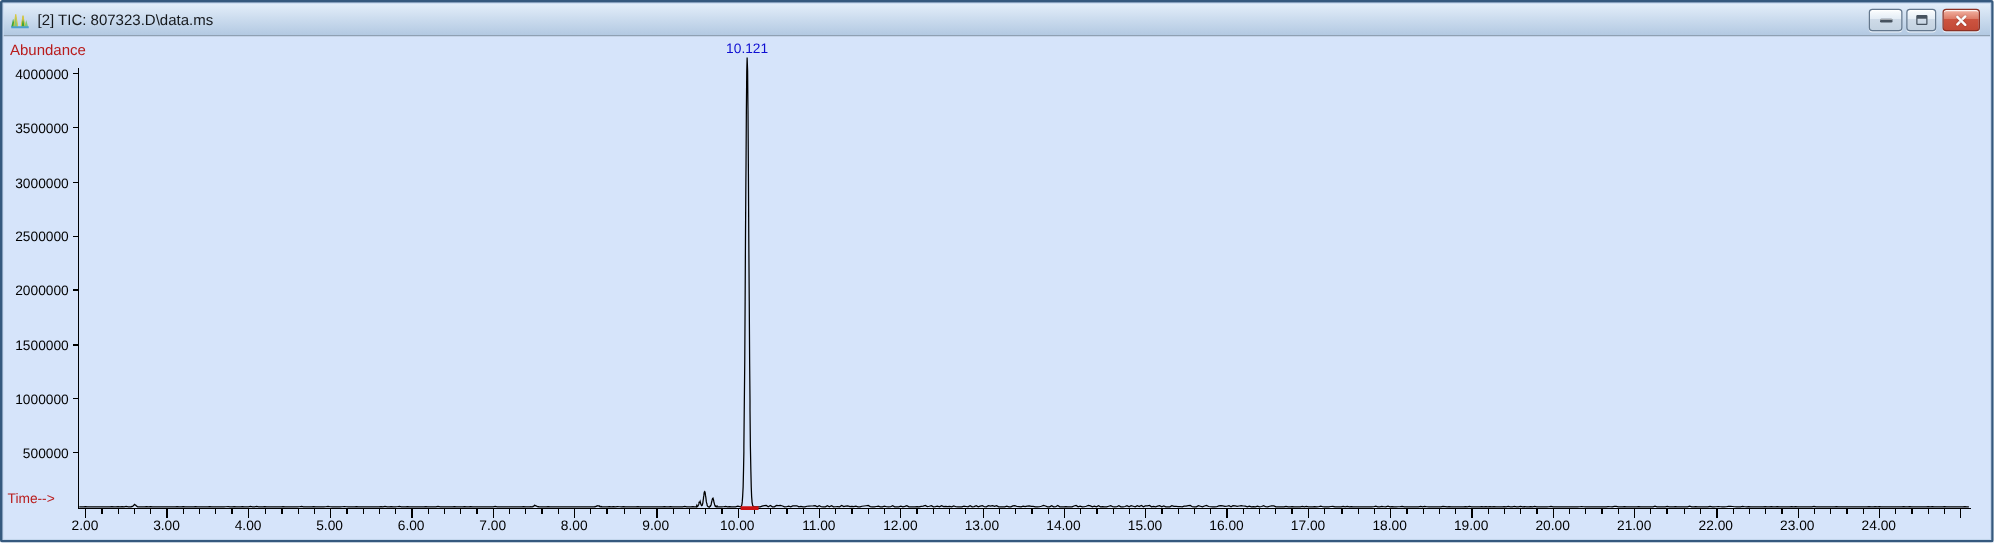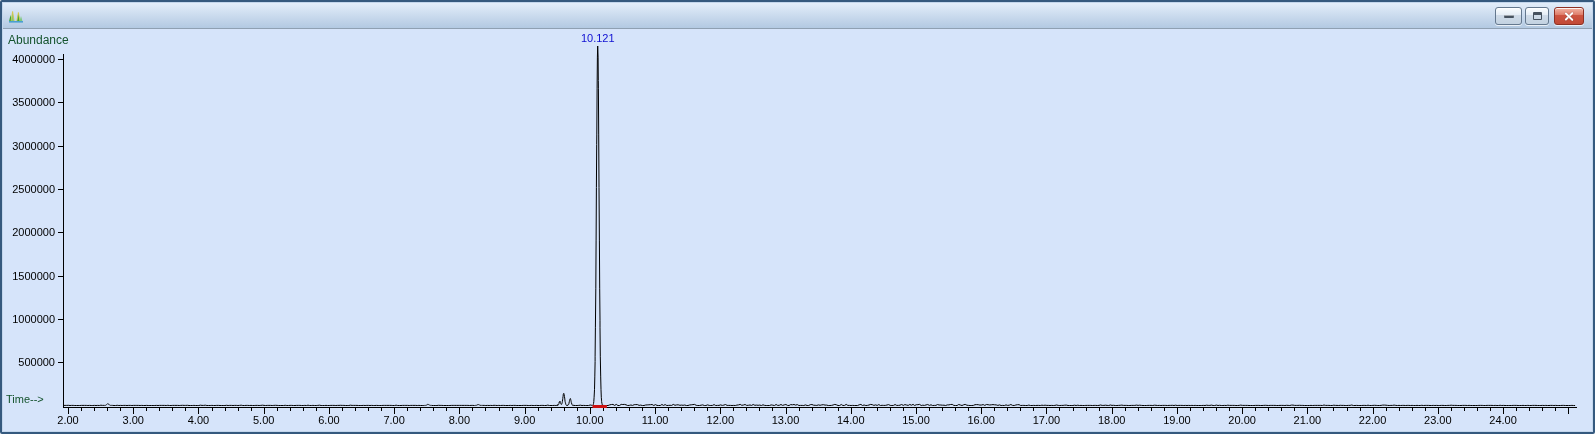--- a/index.html
+++ b/index.html
@@ -52,21 +52,21 @@
   .glyph-close::before{transform:rotate(45deg);}
   .glyph-close::after{transform:rotate(-45deg);}
 
   
   .client{
     position:absolute;left:1px;top:28px;right:1px;bottom:1px;
     background:#d6e4fa;
   }
   .client svg{position:absolute;left:0;top:0;}
   .axis-title{
-    position:absolute;font-size:12px;color:#14532d;white-space:nowrap;
+    position:absolute;font-size:12px;color:#b91c1c;white-space:nowrap;
   }
   .ylabel-pos{left:5px;top:3px;}
   .xlabel-pos{left:3px;top:363px;font-size:11px;}
   svg text.tick{font-family:"Liberation Sans",sans-serif;font-size:11px;fill:#000000;}
   svg text.peaklabel{font-family:"Liberation Sans",sans-serif;font-size:11px;fill:#0f0fd2;}
 </style>
 </head>
 <body>
 
 <div class="window">
@@ -74,20 +74,21 @@
   <div class="titlebar">
     <span class="app-icon">
       <svg width="16" height="16" viewBox="0 0 16 16">
         <path d="M1 13.5 L2.5 7 L4 13.5 Z" fill="#3aa53a"></path>
         <path d="M3 13.5 L4.6 3.5 L6.2 13.5 Z" fill="#7dc87d" stroke="#d9c63f" stroke-width="0.8"></path>
         <path d="M8.8 13.5 L10.4 4.5 L12 13.5 Z" fill="#3aa53a" stroke="#d9c63f" stroke-width="0.8"></path>
         <path d="M11.5 13.5 L13 8 L14.5 13.5 Z" fill="#7dc87d"></path>
         <rect x="1" y="13" width="14" height="1.6" fill="#4aa0d0"></rect>
       </svg>
     </span>
+    <span class="title-text">[2] TIC: 807323.D\data.ms</span>
     <div class="win-buttons">
       <div class="winbtn min">
         <span class="glyph-min"></span>
       </div>
       <div class="winbtn max">
         <span class="glyph-max"></span>
       </div>
       <div class="winbtn close">
         <span class="glyph-close"></span>
       </div>

